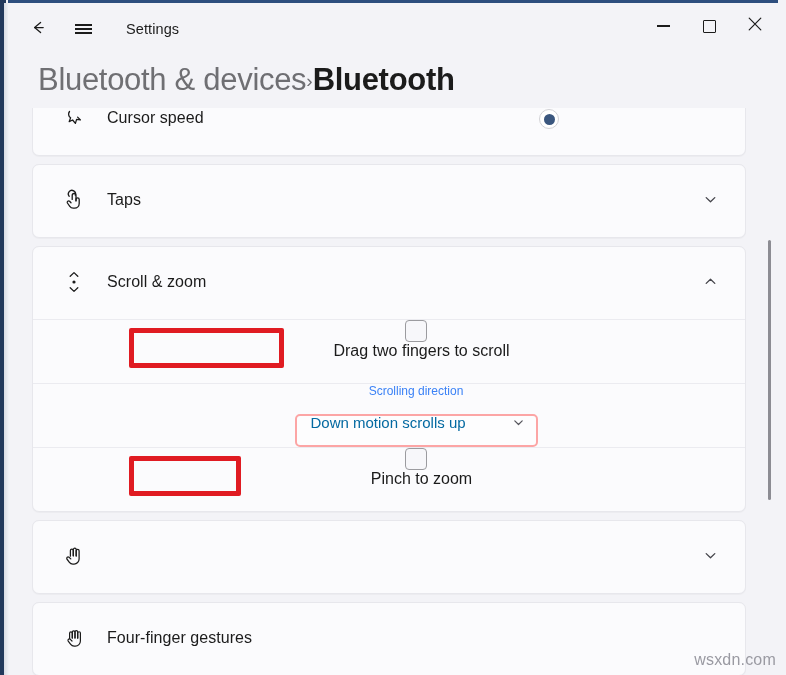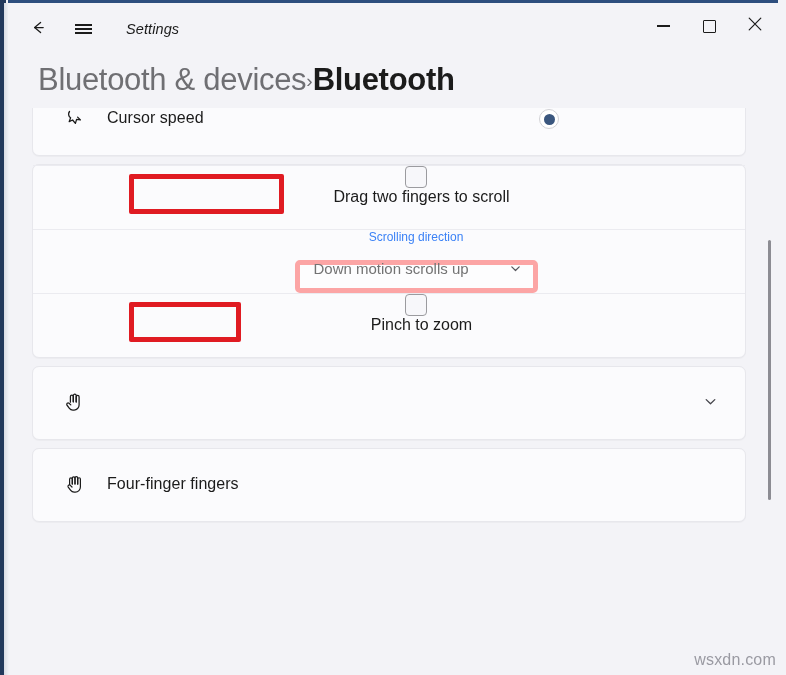--- a/index.html
+++ b/index.html
@@ -75,21 +75,20 @@
   }
   .app-title {
     position: absolute;
     left: 118px; top: 0;
     height: 52px;
     display: flex;
     align-items: center;
     font-size: 14.5px;
     color: #1b1b1b;
     letter-spacing: .1px;
-    font-style: italic;
   }
   .wincontrols {
     position: absolute;
     right: 0; top: 0;
     height: 46px;
     display: flex;
   }
   .wc {
     width: 46px; height: 46px;
     display: flex;
@@ -220,25 +219,25 @@
     color: #3b82f6;
   }
   .dropdown {
     display: flex;
     align-items: center;
     justify-content: space-between;
     min-width: 243px;
     height: 33px;
     padding: 0 11px 16px 14px;
     background: #fdfdfe;
-    border: 5px solid #fca5a5;
+    border: 2px solid #fca5a5;
     border-radius: 5px;
     box-sizing: border-box;
     font-size: 15px;
-    color: #737373;
+    color: #0369a1;
     cursor: pointer;
   }
   .dropdown .dd-chev {
     margin-left: 12px;
     color: #55555c;
     display: flex;
     align-items: center;
   }
 
   
@@ -369,22 +368,59 @@
             </svg>
           </span>
           <span class="sec-label">Cursor speed</span>
           <span class="spacer"></span>
           <div class="slider-wrap">
             <div class="slider-thumb"></div>
           </div>
         </div>
       </div>
 
-
       <div class="card">
+        <div class="card-row">
+          <span class="sec-icon">
+            <svg width="24" height="24" viewBox="0 0 24 24">
+              <path d="M10.2 11.4 V7.4 a1.9 1.9 0 0 1 3.8 0 v5.6" fill="none" stroke="#1b1b1b" stroke-width="1.3" stroke-linecap="round"></path>
+              <path d="M14 12.6 v-1.2 a1.6 1.6 0 0 1 3.2 0 v4.2
+                       a4.6 4.6 0 0 1 -4.6 4.6 h-1.4
+                       a4.3 4.3 0 0 1 -3.4 -1.8 l-2.4 -3.4
+                       a1.45 1.45 0 0 1 2.2 -1.8 l1.4 1.5" fill="none" stroke="#1b1b1b" stroke-width="1.3" stroke-linecap="round" stroke-linejoin="round"></path>
+              <path d="M7.2 8.3 a3.6 3.6 0 1 1 6.1 -1.1" fill="none" stroke="#1b1b1b" stroke-width="1.3" stroke-linecap="round"></path>
+            </svg>
+          </span>
+          <span class="sec-label">Taps</span>
+          <span class="spacer"></span>
+          <span class="chev">
+            <svg width="15" height="15" viewBox="0 0 15 15">
+              <path d="M3.2 5.6 L7.5 9.8 L11.8 5.6" fill="none" stroke="#44444a" stroke-width="1.3" stroke-linecap="round" stroke-linejoin="round"></path>
+            </svg>
+          </span>
+        </div>
+      </div>
+
+      <div class="card">
+        <div class="card-row">
+          <span class="sec-icon">
+            <svg width="22" height="26" viewBox="0 0 22 26">
+              <path d="M7.2 7.2 L11 3.6 L14.8 7.2" fill="none" stroke="#1b1b1b" stroke-width="1.3" stroke-linecap="round" stroke-linejoin="round"></path>
+              <circle cx="11" cy="13" r="1.6" fill="#1b1b1b"></circle>
+              <path d="M7.2 18.8 L11 22.4 L14.8 18.8" fill="none" stroke="#1b1b1b" stroke-width="1.3" stroke-linecap="round" stroke-linejoin="round"></path>
+            </svg>
+          </span>
+          <span class="sec-label">Scroll &amp; zoom</span>
+          <span class="spacer"></span>
+          <span class="chev">
+            <svg width="15" height="15" viewBox="0 0 15 15">
+              <path d="M3.2 9.4 L7.5 5.2 L11.8 9.4" fill="none" stroke="#44444a" stroke-width="1.3" stroke-linecap="round" stroke-linejoin="round"></path>
+            </svg>
+          </span>
+        </div>
 
         <div class="subrow">
           <span class="chk"></span>
           <span class="chk-label">Drag two fingers to scroll</span>
           <div class="annot" id="annot-drag"></div>
         </div>
 
         <div class="subrow">
           <span class="row-label">Scrolling direction</span>
           <span class="spacer"></span>
@@ -432,21 +468,21 @@
             <svg width="24" height="24" viewBox="0 0 24 24">
               <path d="M7.6 12.4 V7.2 a1.35 1.35 0 0 1 2.7 0 v4.9" fill="none" stroke="#1b1b1b" stroke-width="1.2" stroke-linecap="round"></path>
               <path d="M10.3 11.9 V6.2 a1.35 1.35 0 0 1 2.7 0 v5.7" fill="none" stroke="#1b1b1b" stroke-width="1.2" stroke-linecap="round"></path>
               <path d="M13 11.9 V5.9 a1.35 1.35 0 0 1 2.7 0 v6" fill="none" stroke="#1b1b1b" stroke-width="1.2" stroke-linecap="round"></path>
               <path d="M15.7 12.2 V7.1 a1.35 1.35 0 0 1 2.7 0 v8
                        a5 5 0 0 1 -5 5 h-1.3
                        a4.4 4.4 0 0 1 -3.4 -1.7 l-2.5 -3.3
                        a1.4 1.4 0 0 1 2.1 -1.8 l1.7 1.7" fill="none" stroke="#1b1b1b" stroke-width="1.2" stroke-linecap="round" stroke-linejoin="round"></path>
             </svg>
           </span>
-          <span class="sec-label">Four-finger fingers</span>
+          <span class="sec-label">Four-finger gestures</span>
         </div>
       </div>
 
     </div>
   </div>
 
   <div class="scrollbar">
     <div class="scroll-thumb"></div>
   </div>
 

